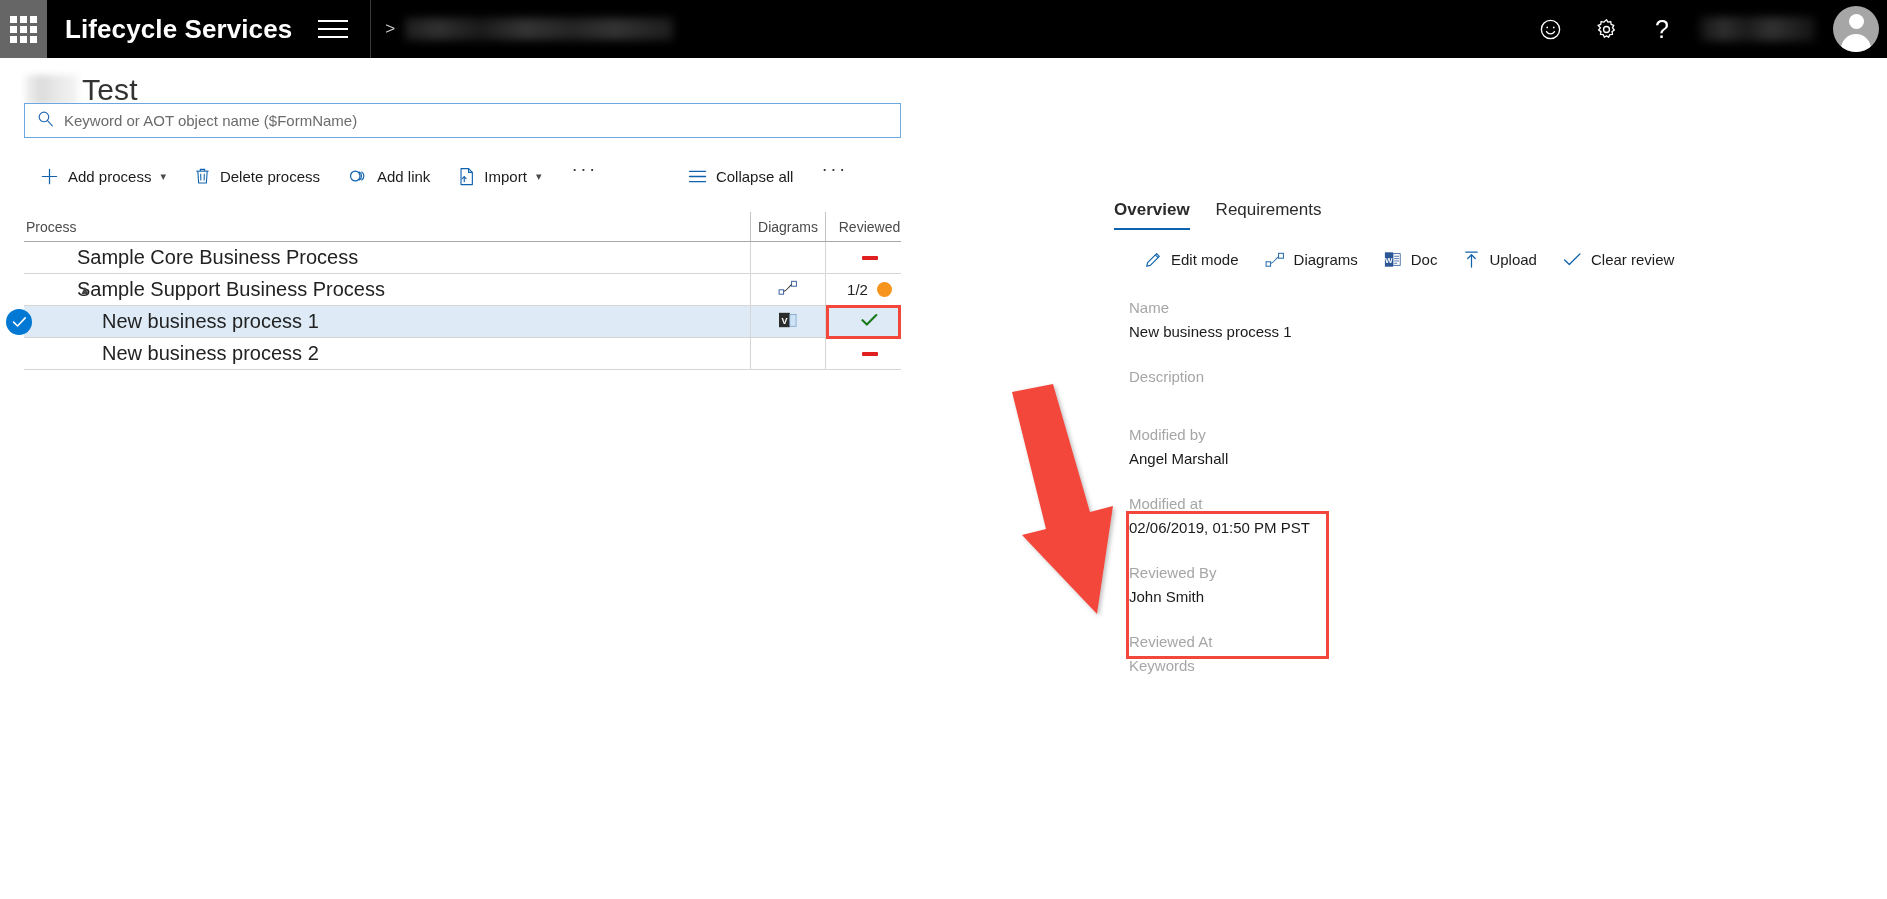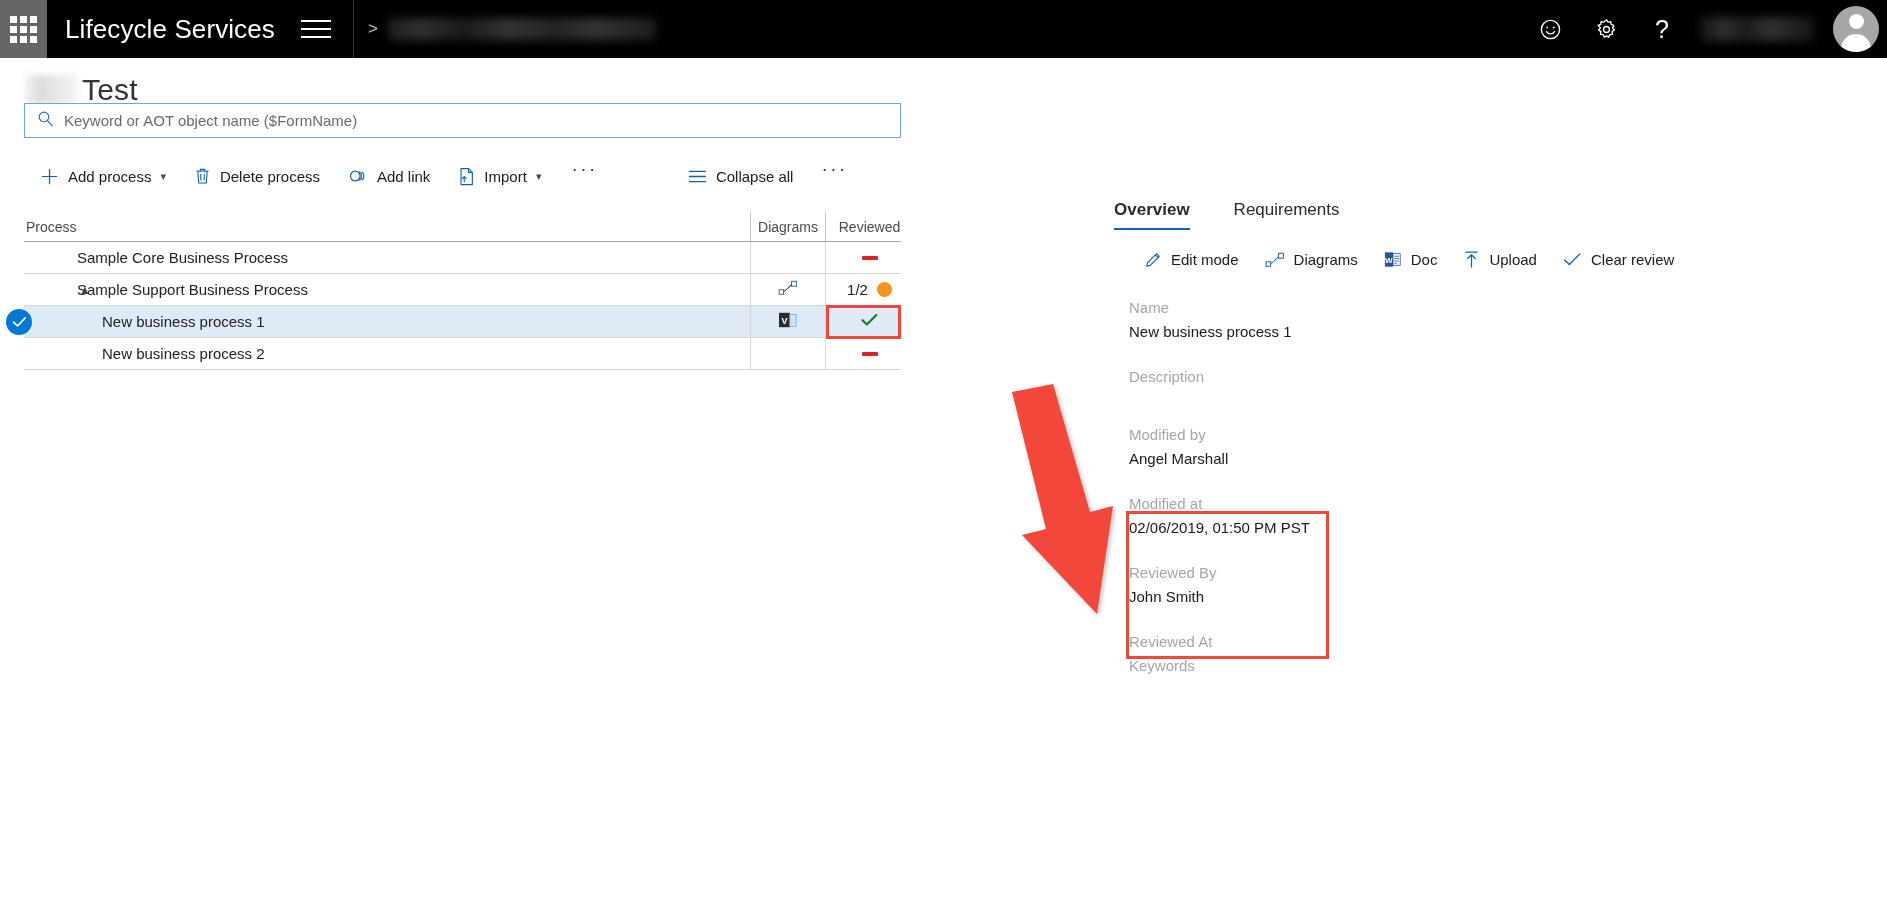--- a/index.html
+++ b/index.html
@@ -27,21 +27,21 @@
   .waffle-grid {
     display: grid;
     grid-template-columns: repeat(3, 7px);
     grid-template-rows: repeat(3, 7px);
     gap: 3px;
   }
   .waffle-grid i { background: #ffffff; display: block; width: 7px; height: 7px; }
   .brand {
     color: #ffffff;
     font-size: 26px;
-    font-weight: 400;
+    font-weight: 700;
     margin-left: 18px;
     letter-spacing: 0.1px;
     white-space: nowrap;
   }
   .hamburger {
     margin-left: 26px;
     width: 30px; height: 24px;
     display: flex; flex-direction: column; justify-content: center; gap: 6px;
     cursor: pointer;
   }
@@ -180,21 +180,21 @@
     display: flex; align-items: center; justify-content: center;
     position: relative;
     padding-left: 12px;
   }
   .trow.head .c-proc,
   .trow.head .c-diag,
   .trow.head .c-rev { color: #4b4b4b; font-size: 14px; }
   .trow.head .c-proc { padding-left: 2px; }
   .trow.head .c-diag, .trow.head .c-rev { border-left: 1px solid #c3c3c3; }
 
-  .procname { font-size: 15px; color: #222222; }
+  .procname { font-size: 20px; color: #222222; }
   .indent-1 { padding-left: 53px; }
   .indent-2 { padding-left: 78px; }
   .caret-up {
     position: absolute; left: 55px; top: 50%; transform: translateY(-50%);
     color: #444; font-size: 12px;
   }
   .row-sel .c-proc, .row-sel .c-diag, .row-sel .c-rev { background: #deebf7; }
   .sel-check {
     position: absolute; left: -18px; top: 50%; transform: translate(0,-50%);
     width: 26px; height: 26px; border-radius: 50%;
@@ -214,21 +214,21 @@
   .rev-highlight {
     position: absolute; left: 0px; top: -1px;
     width: 100%; height: 34px;
     border: 3px solid #f4473b;
     pointer-events: none;
     box-sizing: border-box;
   }
 
   
   .panel { position: absolute; top: 200px; left: 1114px; width: 760px; }
-  .tabs { display: flex; gap: 44px; }
+  .tabs { display: flex; gap: 26px; }
   .tab {
     font-size: 17px; color: #2b2b2b; cursor: pointer;
     padding-bottom: 10px; position: relative;
   }
   .tab.active { font-weight: bold; }
   .tab.active::after {
     content: ""; position: absolute; left: 0; right: 0; bottom: 0;
     height: 2px; background: #0f62ad;
   }
   .panel-cmds {

